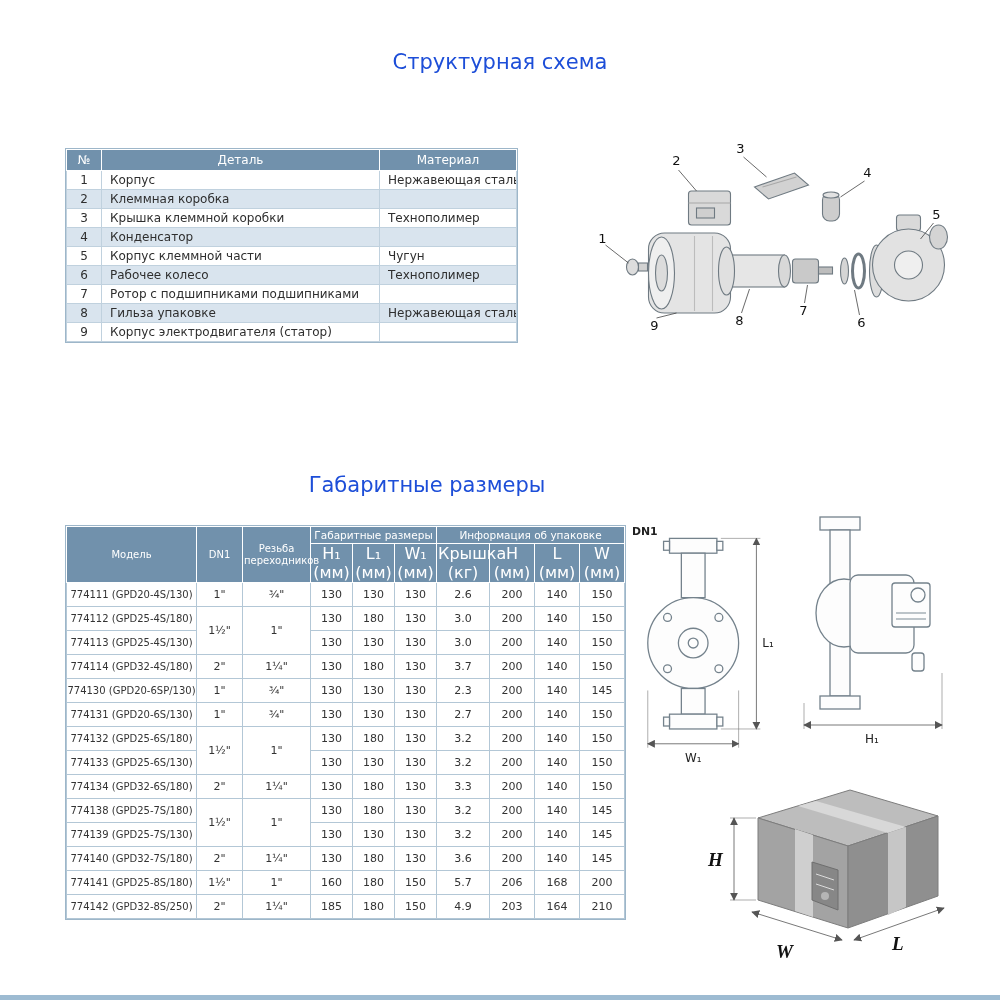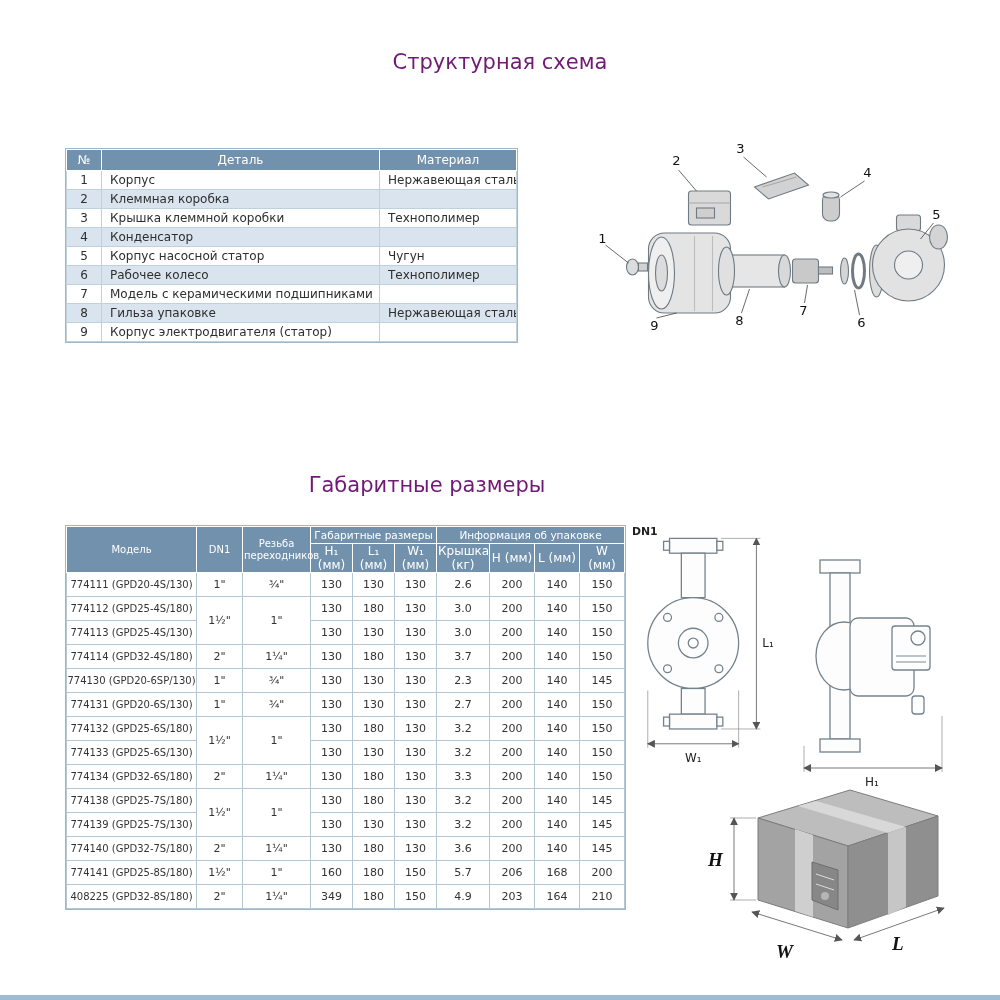--- a/index.html
+++ b/index.html
@@ -4,50 +4,50 @@
 <style>
   * { margin:0; padding:0; box-sizing:border-box; }
   html,body { background:#fff; }
   body {
     width:1000px; height:1000px;
     font-family:"DejaVu Sans","Liberation Sans",sans-serif;
     color:#222;
   }
   .page { position:relative; width:1000px; height:1000px; background:#fff; overflow:hidden; }
 
-  .section-title { position:absolute; font-size:21px; font-weight:400; color:#701a75; text-align:center; }
+  .section-title { position:absolute; font-size:21px; font-weight:400; color:#1d4ed8; text-align:center; }
   #title1 { left:0; width:1000px; top:50px; }
   #title2 { left:65px; width:724px; top:473px; }
 
   .tbl-wrap { position:absolute; border:1px solid #9db6c9; background:#fff; }
   #parts-wrap { left:65px; top:148px; }
   #dims-wrap  { left:65px; top:525px; }
 
   table { border-collapse:collapse; table-layout:fixed; }
   th { background:#7191ac; color:#fff; font-weight:400; border:1px solid #fff; text-align:center; vertical-align:middle; }
   td { border:1px solid #c0d1de; vertical-align:middle; background:#fff; }
 
   .parts-table { width:450px; }
   .parts-table th { height:21px; font-size:12px; }
   .parts-table td { height:19px; font-size:12px; color:#2e2e2e; padding:1px 8px; white-space:nowrap; overflow:hidden; }
   .parts-table td.c-num { text-align:center; padding:1px 0; }
   .parts-table tr.alt td { background:#d9e4ee; }
 
   .dims-table { width:558px; }
   .dims-table th { font-size:10.5px; padding:0 1px; }
   .dims-table tr.group-row th { height:17px; }
-  .dims-table tr.sub-row th { height:21px; font-size:12px; }
+  .dims-table tr.sub-row th { height:21px; font-size:16px; }
   .dims-table th.rowspan2 { font-size:10px; line-height:1.15; }
   .dims-table td { height:24px; font-size:11px; text-align:center; color:#333; border-color:#b3c7d6; white-space:nowrap; overflow:hidden; }
   .dims-table td.c-model { font-size:10px; }
 
   .fig { position:absolute; }
   #exploded-fig { left:585px; top:115px; }
   #front-view-fig { left:630px; top:523px; }
-  #side-view-fig { left:792px; top:546px; }
+  #side-view-fig { left:792px; top:503px; }
   #box-fig { left:700px; top:778px; }
 
   .callout { font-size:13px; fill:#111; }
   .dimlabel { font-size:12px; fill:#222; }
   .dn1label { font-size:11px; font-weight:bold; fill:#222; }
   .boxlabel { font-family:"Liberation Serif","DejaVu Serif",serif; font-style:italic; font-weight:bold; font-size:19px; fill:#111; }
 
   .outline { stroke:#74828c; stroke-width:1.3; fill:#fdfdfd; }
   .metal { stroke:#6f7a82; stroke-width:1.1; }
   .dim { stroke:#555; stroke-width:0.8; fill:none; }
@@ -101,31 +101,31 @@
             <td class="c-detail">Крышка клеммной коробки</td>
             <td class="c-mat">Технополимер</td>
           </tr>
           <tr class="alt">
             <td class="c-num">4</td>
             <td class="c-detail">Конденсатор</td>
             <td class="c-mat"></td>
           </tr>
           <tr>
             <td class="c-num">5</td>
-            <td class="c-detail">Корпус насосной статор</td>
+            <td class="c-detail">Корпус клеммной части</td>
             <td class="c-mat">Чугун</td>
           </tr>
           <tr class="alt">
             <td class="c-num">6</td>
             <td class="c-detail">Рабочее колесо</td>
             <td class="c-mat">Технополимер</td>
           </tr>
           <tr>
             <td class="c-num">7</td>
-            <td class="c-detail">Модель с керамическими подшипниками</td>
+            <td class="c-detail">Ротор с подшипниками подшипниками</td>
             <td class="c-mat"></td>
           </tr>
           <tr class="alt">
             <td class="c-num">8</td>
             <td class="c-detail">Гильза упаковке</td>
             <td class="c-mat">Нержавеющая сталь</td>
           </tr>
           <tr>
             <td class="c-num">9</td>
             <td class="c-detail">Корпус электродвигателя (статор)</td>
@@ -387,24 +387,24 @@
             <td>1"</td>
             <td>160</td>
             <td>180</td>
             <td>150</td>
             <td>5.7</td>
             <td>206</td>
             <td>168</td>
             <td>200</td>
           </tr>
           <tr>
-            <td class="c-model">408225 (GPD32-8S/180)</td>
+            <td class="c-model">774142 (GPD32-8S/250)</td>
             <td>2"</td>
             <td>1¼"</td>
-            <td>349</td>
+            <td>185</td>
             <td>180</td>
             <td>150</td>
             <td>4.9</td>
             <td>203</td>
             <td>164</td>
             <td>210</td>
           </tr>
         </tbody>
     </table>
   </div>

